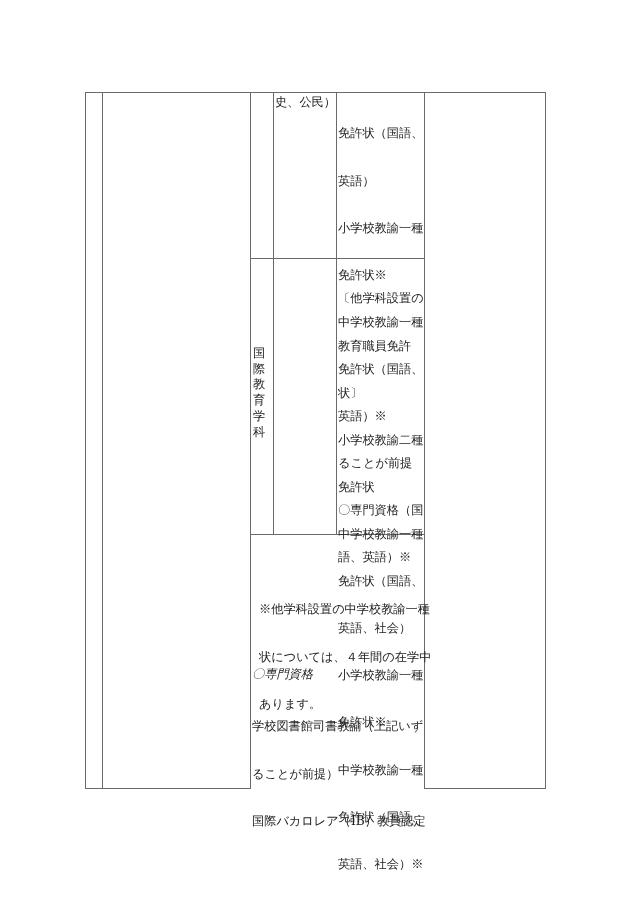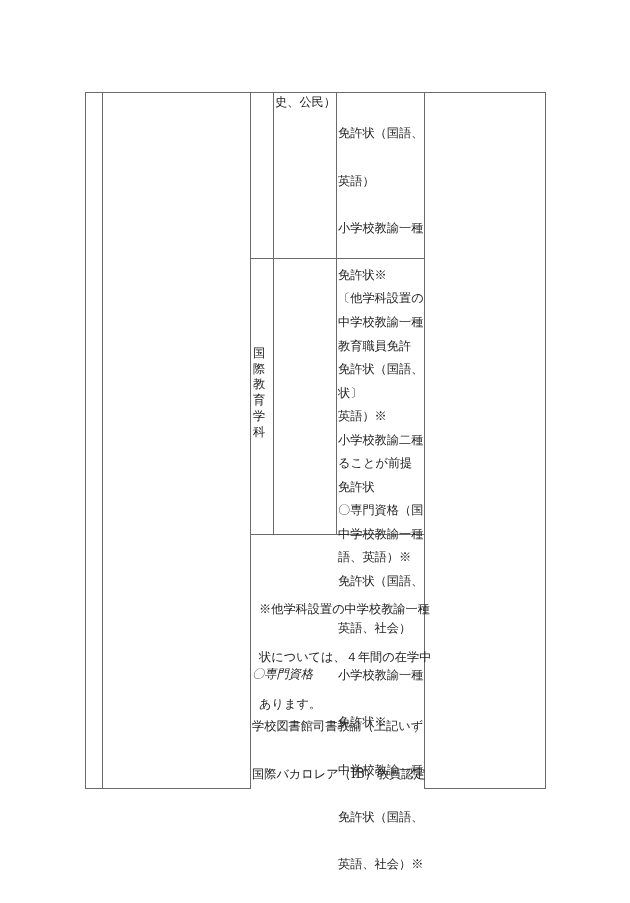--- a/index.html
+++ b/index.html
@@ -81,18 +81,19 @@
 
   <div class="txt lines" style="left:252px; top:571px;padding-left:7px;">
     <span>※他学科設置の中学校教諭一種</span>
     <span>状については、４年間の在学中</span>
     <span>あります。</span>
   </div>
 
   <div class="txt" style="left:252px; top:667px;font-style:italic;">〇専門資格</div>
   <div class="txt lines" style="left:252px; top:688px;">
     <span>学校図書館司書教諭（上記いず</span>
+    <span>ることが前提）</span>
     <span>国際バカロレア（IB）教員認定</span>
     
     
   </div>
 
 </div>
 
 </body></html>

